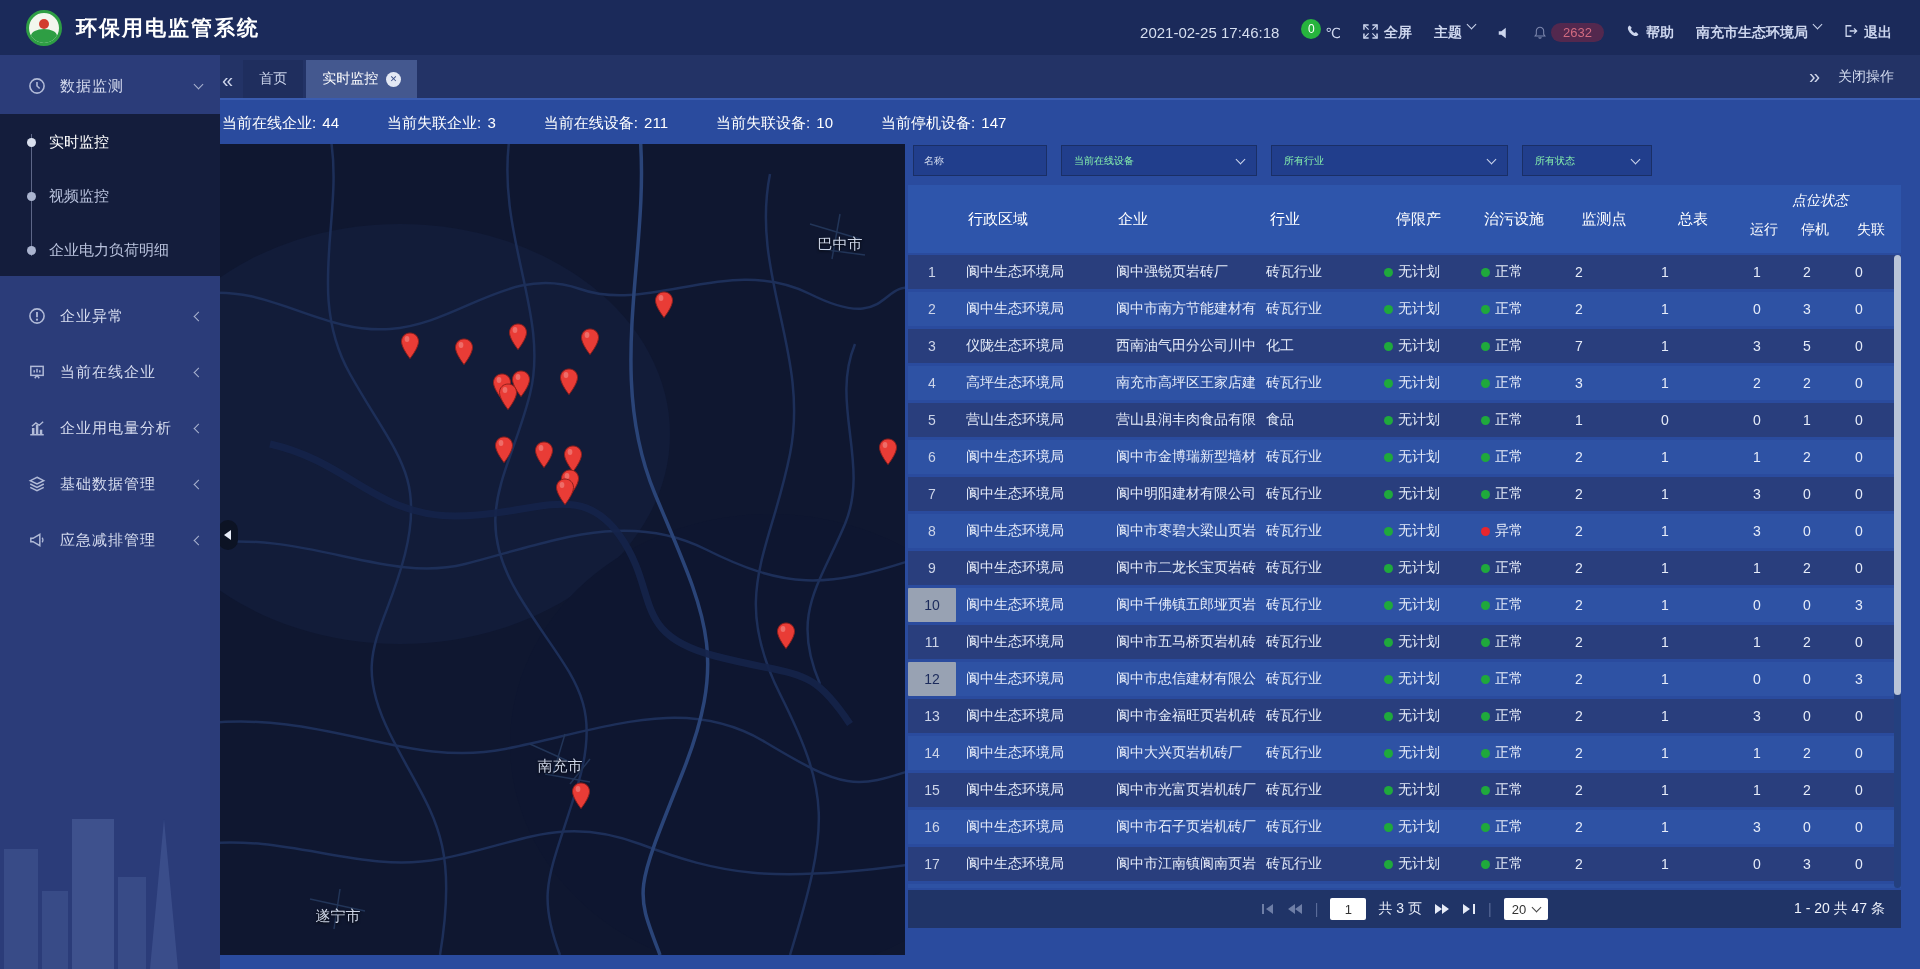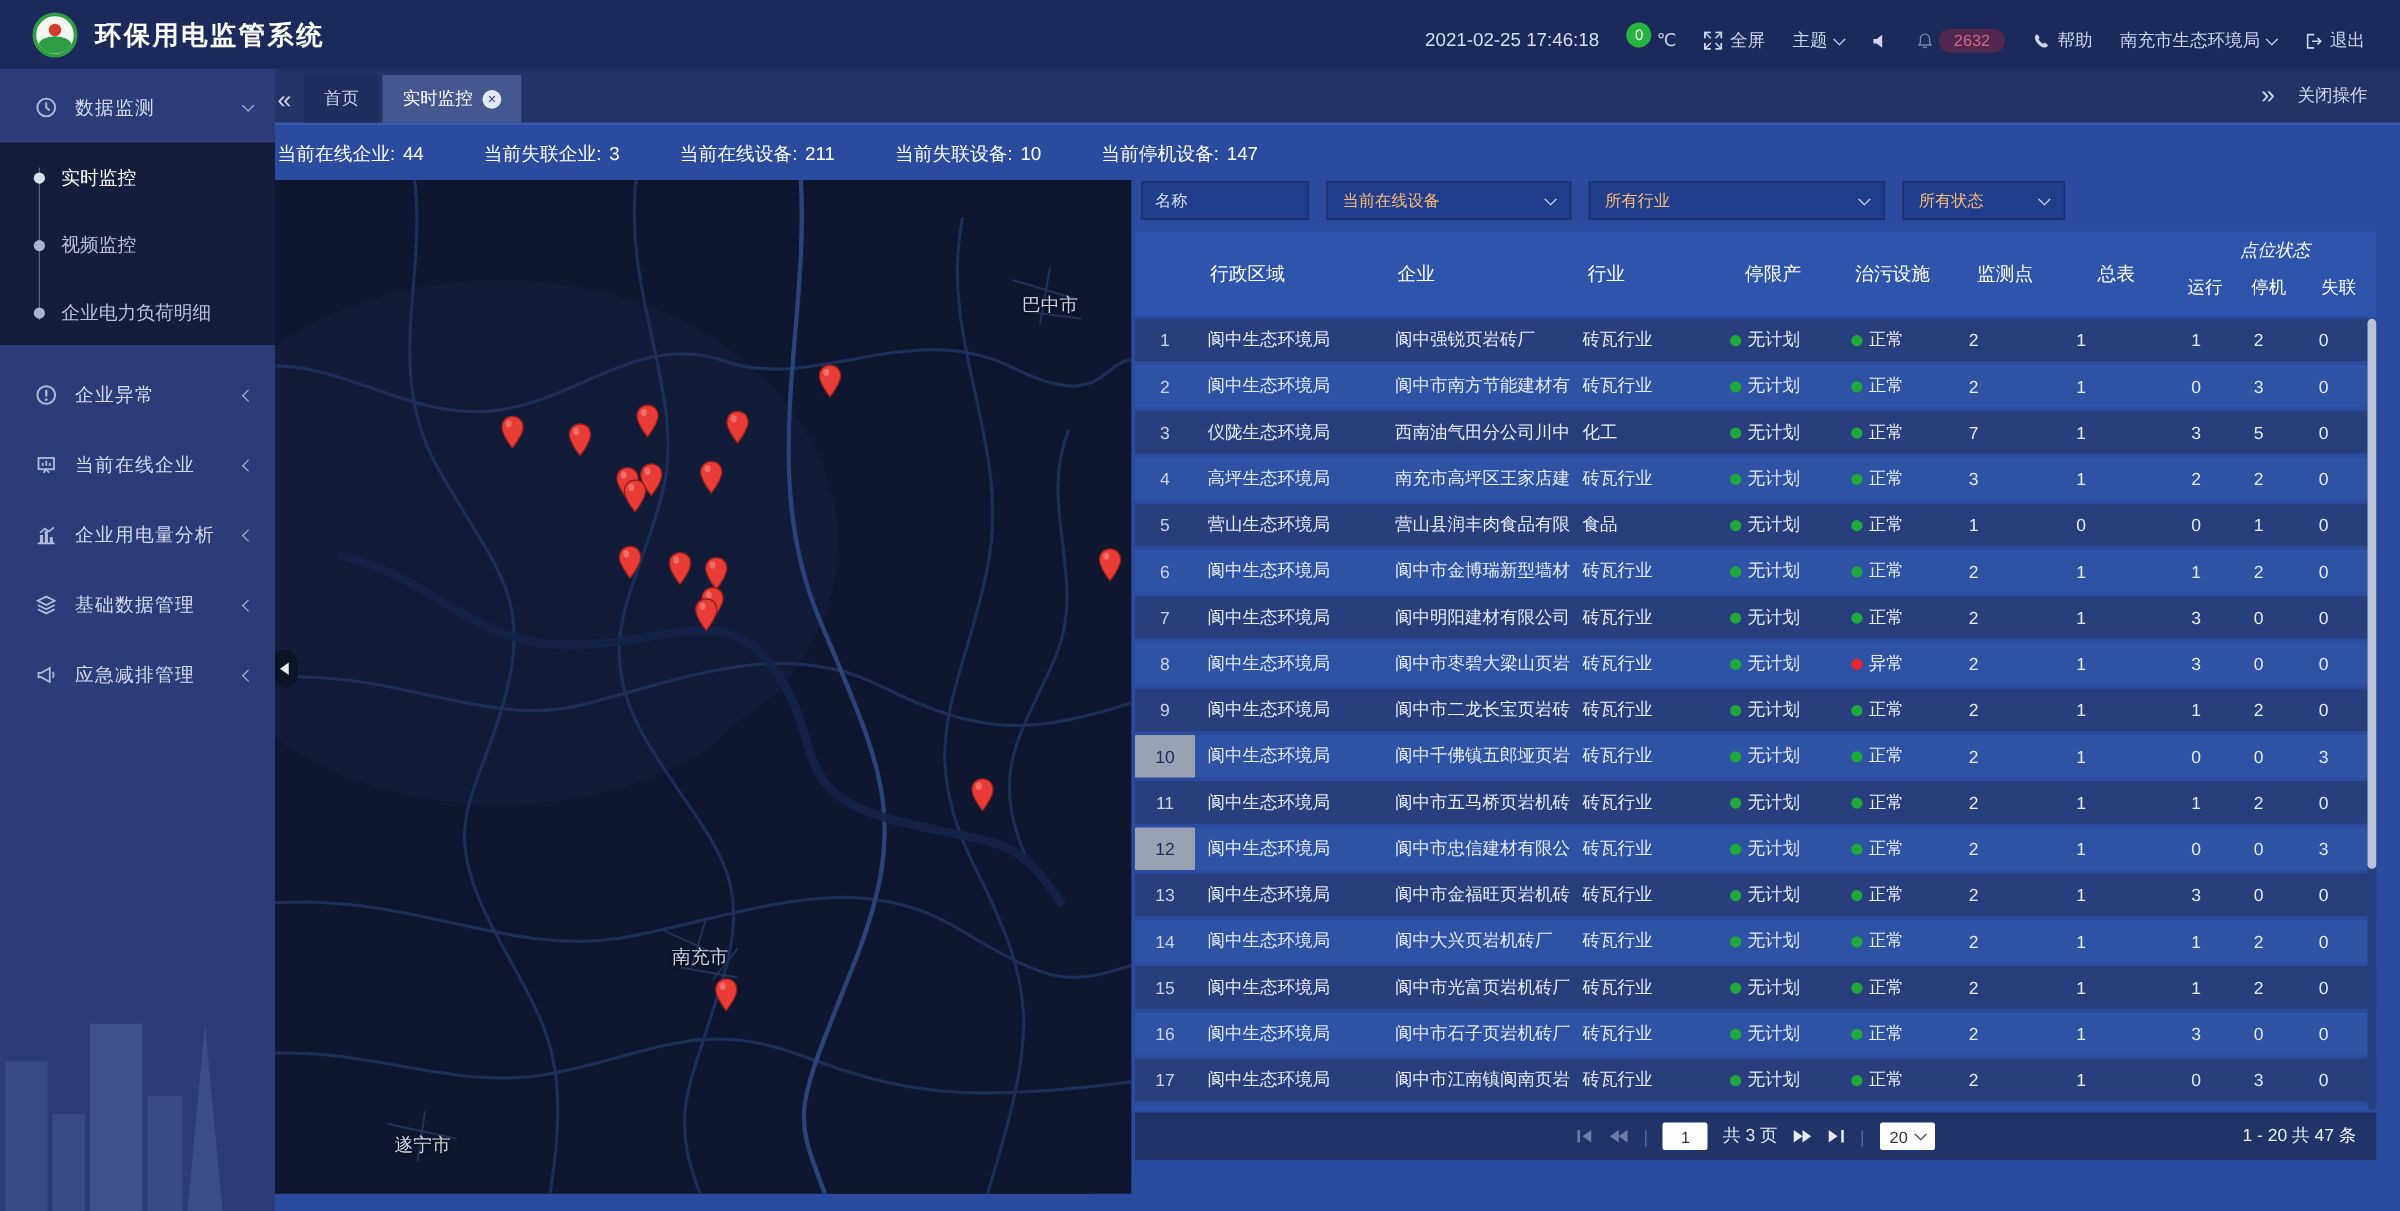--- a/index.html
+++ b/index.html
@@ -14,21 +14,21 @@
   .logo { width:36px; height:36px; border-radius:50%; background:#f2f6ee; border:3px solid #2e9e44;
     position:relative; overflow:hidden; }
   .logo::before { content:''; position:absolute; left:10px; top:6px; width:10px; height:10px; border-radius:50%; background:#d23c2f; }
   .logo::after { content:''; position:absolute; left:2px; top:16px; width:26px; height:14px; border-radius:50% 50% 0 0; background:#2e9e44; }
   .app-title { color:#ffffff; font-size:21px; font-weight:bold; letter-spacing:2px; }
   .hright { display:flex; align-items:center; gap:22px; padding-right:28px; color:#cdd6ee; font-size:14px;margin-top:10px; }
   .datetime { font-size:15px; color:#d6deef; }
   .temp-wrap { display:flex; align-items:flex-start; gap:4px; }
   .temp-badge { width:20px; height:20px; border-radius:50%; background:#27b43e; color:#fff; font-size:12px;
     display:flex; align-items:center; justify-content:center; margin-top:-6px; }
-  .hbtn { display:flex; align-items:center; gap:6px; cursor:pointer; color:#cdd6ee; }
+  .hbtn { display:flex; align-items:flex-start; gap:6px; cursor:pointer; color:#cdd6ee;font-weight:bold; }
   .hbtn svg { display:block; }
   .chev { display:inline-block; width:7px; height:7px; border-left:1.5px solid #cdd6ee; border-bottom:1.5px solid #cdd6ee; }
   .chev.down { transform:rotate(-45deg); margin-top:-3px; }
   .chev.left { transform:rotate(45deg); }
   .chev.dark { border-color:#444; }
   .notif { display:flex; align-items:center; gap:4px; }
   .notif-pill { background:#53284e; color:#d26a80; font-size:13px; padding:2px 12px; border-radius:10px; }
 
   
   .sidebar { position:absolute; left:0; top:55px; width:220px; height:914px; background:#2b3c79; z-index:30; overflow:hidden; }
@@ -75,21 +75,21 @@
   .city { position:absolute; color:#cdd5e6; font-size:15px; text-shadow:0 1px 3px #000; transform:translate(-50%,-50%); }
   .pin { position:absolute; width:20px; height:28px; }
   .collapse-handle { position:absolute; left:8px; top:376px; width:20px; height:30px; border-radius:10px;
     background:#0c1324; display:flex; align-items:center; justify-content:center; cursor:pointer; z-index:5; }
   .collapse-handle b { width:0; height:0; border-top:5px solid transparent; border-bottom:5px solid transparent;
     border-right:7px solid #e8edf8; display:block; margin-right:2px; }
 
   
   .panel { position:absolute; left:908px; top:144px; width:997px; height:811px; }
   .filters { position:absolute; left:5px; top:1px; display:flex; gap:14px; }
-  .f-input, .f-select { height:31px; background:#213e8c; border:1px solid #1a2f66; color:#fdba74; font-size:13px; }
+  .f-input, .f-select { height:31px; background:#213e8c; border:1px solid #1a2f66; color:#86efac; font-size:10px; }
   .f-input { width:134px; padding:0 10px; outline:none; }
   .f-input::placeholder { color:#d5ddef; }
   .f-select { display:flex; align-items:center; justify-content:space-between; padding:0 12px; cursor:pointer; }
   .f-region { width:196px; } .f-industry { width:237px; } .f-status { width:130px; margin-left:0px; }
   .f-select .chev { border-color:#cdd6ec; }
 
   .thead { position:absolute; left:0; top:41px; width:993px; height:68px; background:#2e55ab; color:#ffffff; }
   .grid11 { display:grid; grid-template-columns:48px 150px 152px 112px 97px 94px 86px 92px 50px 52px 60px;text-align:right; }
   .thead .grid11 { height:100%; grid-template-rows:34px 34px; }
   .th-cell { grid-row:1 / 3; display:flex; align-items:center; font-size:15px; }

